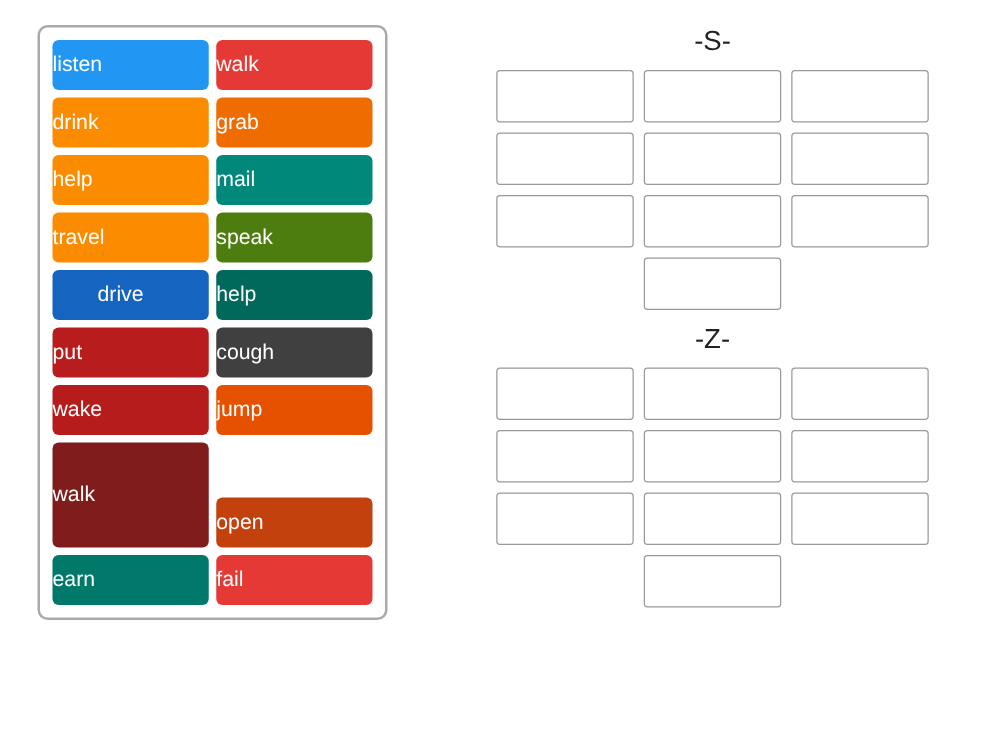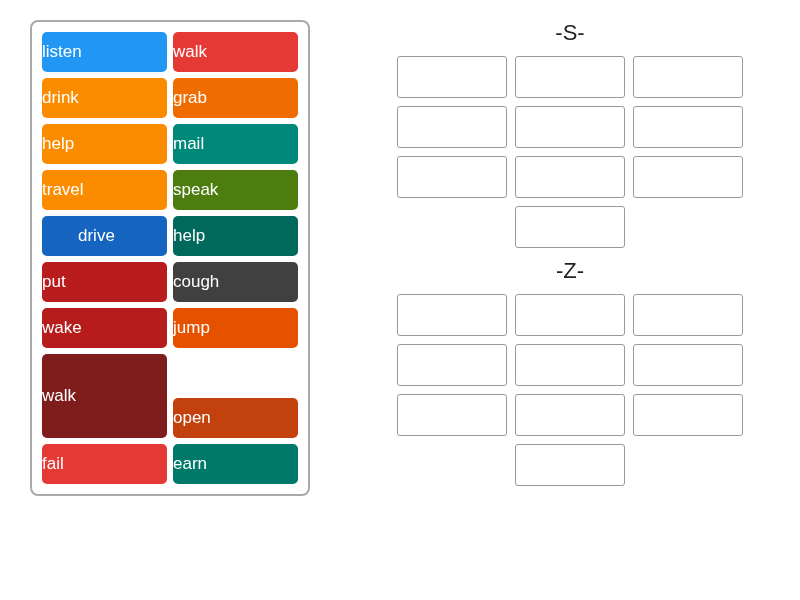--- a/index.html
+++ b/index.html
@@ -120,22 +120,22 @@
       <button class="word-btn c-orange">travel</button>
       <button class="word-btn c-purple">speak</button>
       <button class="word-btn c-blue2">drive</button>
       <button class="word-btn c-teal2">help</button>
       <button class="word-btn c-green2">put</button>
       <button class="word-btn c-red2">cough</button>
       <button class="word-btn c-red3">wake</button>
       <button class="word-btn c-orange3">jump</button>
       <button class="word-btn c-purple2">walk</button>
       <button class="word-btn c-blue4">open</button>
+      <button class="word-btn c-teal3">earn</button>
       <button class="word-btn c-red5">fail</button>
-      <button class="word-btn c-teal3">earn</button>
     </div>
 </div>
 
 <div class="right-panel">
 
   <div class="section">
     <div class="section-title">-S-</div>
     <div class="drop-grid">
 
       <div class="drop-box"></div>

